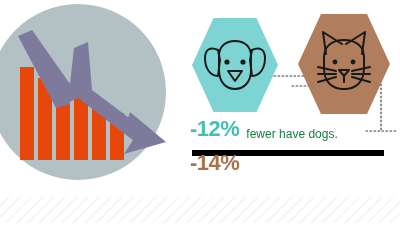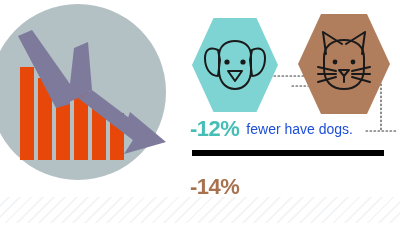--- a/index.html
+++ b/index.html
@@ -97,38 +97,38 @@
     width: 220px;
     height: 200px;
     pointer-events: none;
   }
 
   
   .stat-row {
     position: absolute;
     left: 10px;
     display: flex;
-    align-items: center;
+    align-items: flex-end;
     white-space: nowrap;
   }
   #stat-dogs { top: 118px; }
-  #stat-cats { top: 176px; }
+  #stat-cats { top: 152px; }
 
   .stat-value {
     font-size: 22px;
     font-weight: bold;
     letter-spacing: -0.5px;
     line-height: 1;
   }
   .stat-value.dogs { color: #45bfb5; }
   .stat-value.cats { color: #a9724f; }
 
   .stat-label {
-    font-size: 14px;
-    color: #1d4ed8;
+    font-size: 12px;
+    color: #15803d;
     margin-left: 7px;
     line-height: 1;
   }
 
   #divider-bar {
     position: absolute;
     left: 12px;
     top: 150px;
     width: 192px;
     height: 6px;

